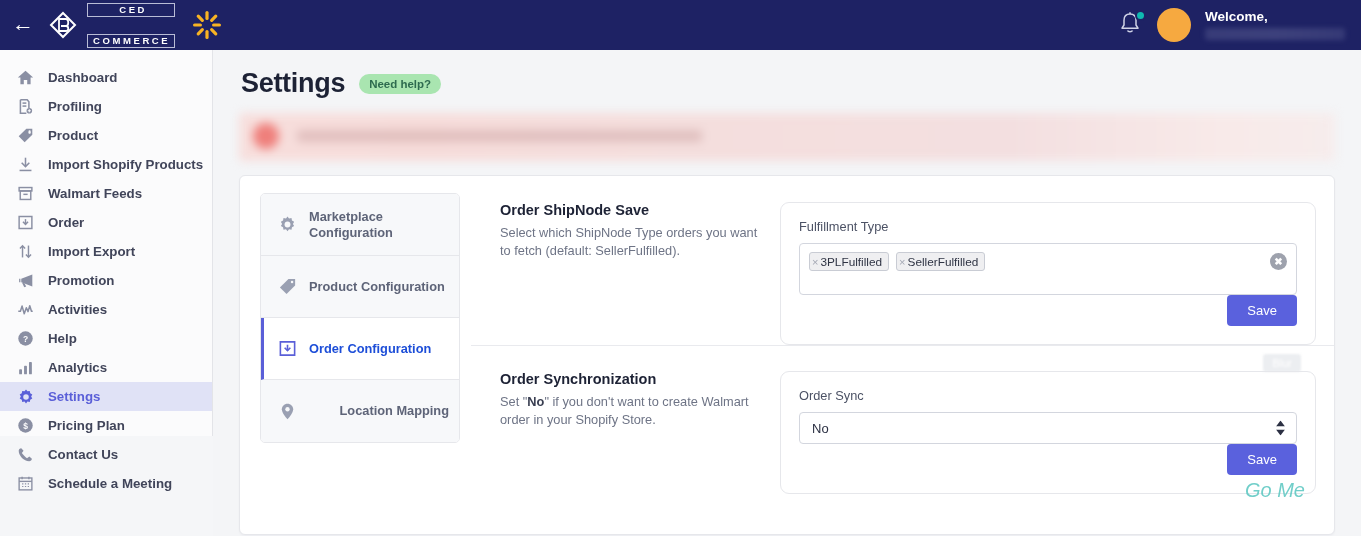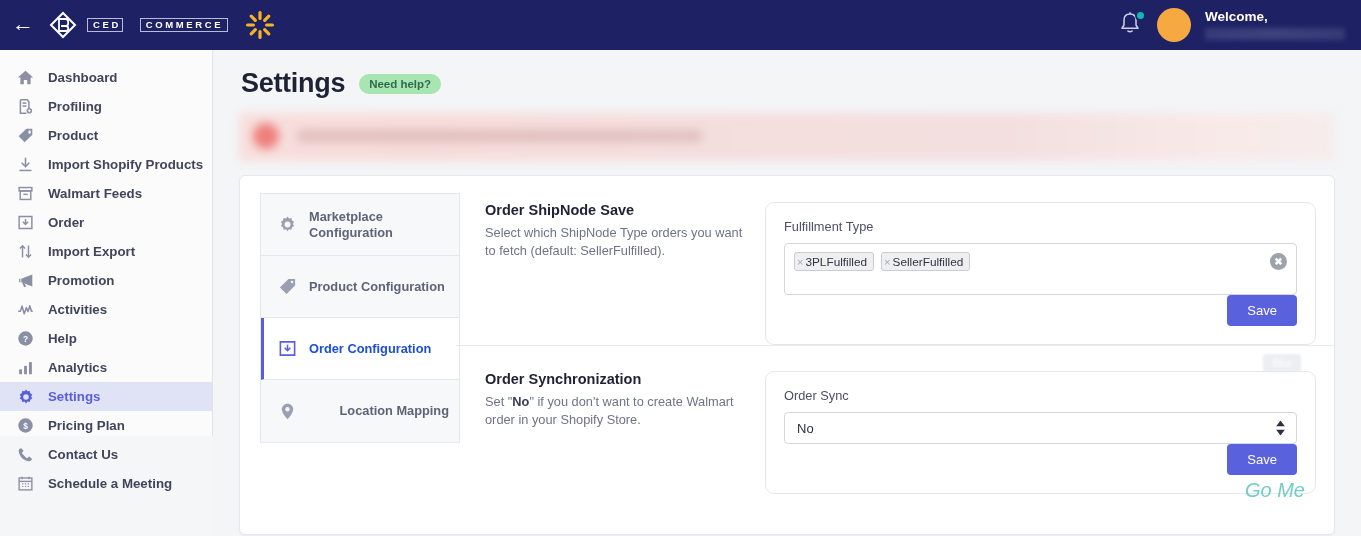--- a/index.html
+++ b/index.html
@@ -19,21 +19,21 @@
     display: flex; align-items: center;
   }
   .back-arrow {
     width: 46px; display: flex; align-items: center; justify-content: center;
     color: #ffffff; font-size: 22px; line-height: 1; cursor: pointer;
     padding-bottom: 3px;
   }
   .brand { display: flex; align-items: center; gap: 9px; margin-left: 2px; }
   .ced-diamond { width: 30px; height: 30px; position: relative; }
   .ced-wordmark {
-    display: flex; flex-direction: row; gap: 17px;
+    display: flex; flex-direction: column; gap: 17px;
   }
   .ced-wordmark span {
     border: 1.4px solid #b9bcd6;
     color: #ffffff;
     font-size: 9.5px; font-weight: bold; letter-spacing: 2.6px;
     padding: 1px 4px 1px 5px; line-height: 10px;
     text-align: center;
   }
   .ced-wordmark .w-ced { padding-right: 1px; }
   .spark { margin-left: 16px; width: 32px; height: 32px; }
@@ -123,22 +123,22 @@
   .card {
     background: #ffffff;
     border: 1px solid #e6e7eb;
     border-radius: 6px;
     height: 360px;
     display: flex;
     overflow: hidden;
     box-shadow: 0 1px 2px rgba(30,35,70,.04);
   }
   .tabs {
-    width: 200px; margin: 17px 1px 0 20px;
-    border: 1px solid #e6e7eb; border-radius: 0;
+    width: 200px; margin: 17px 16px 0 20px;
+    border: 1px solid #e6e7eb; border-radius: 5px;
     overflow: hidden;
     align-self: flex-start;
     flex: 0 0 200px;
   }
   .tab {
     display: flex; align-items: center; gap: 12px;
     background: #f7f8fa;
     border-bottom: 1px solid #e6e7eb;
     padding: 0 10px 0 16px;
     height: 62px;

